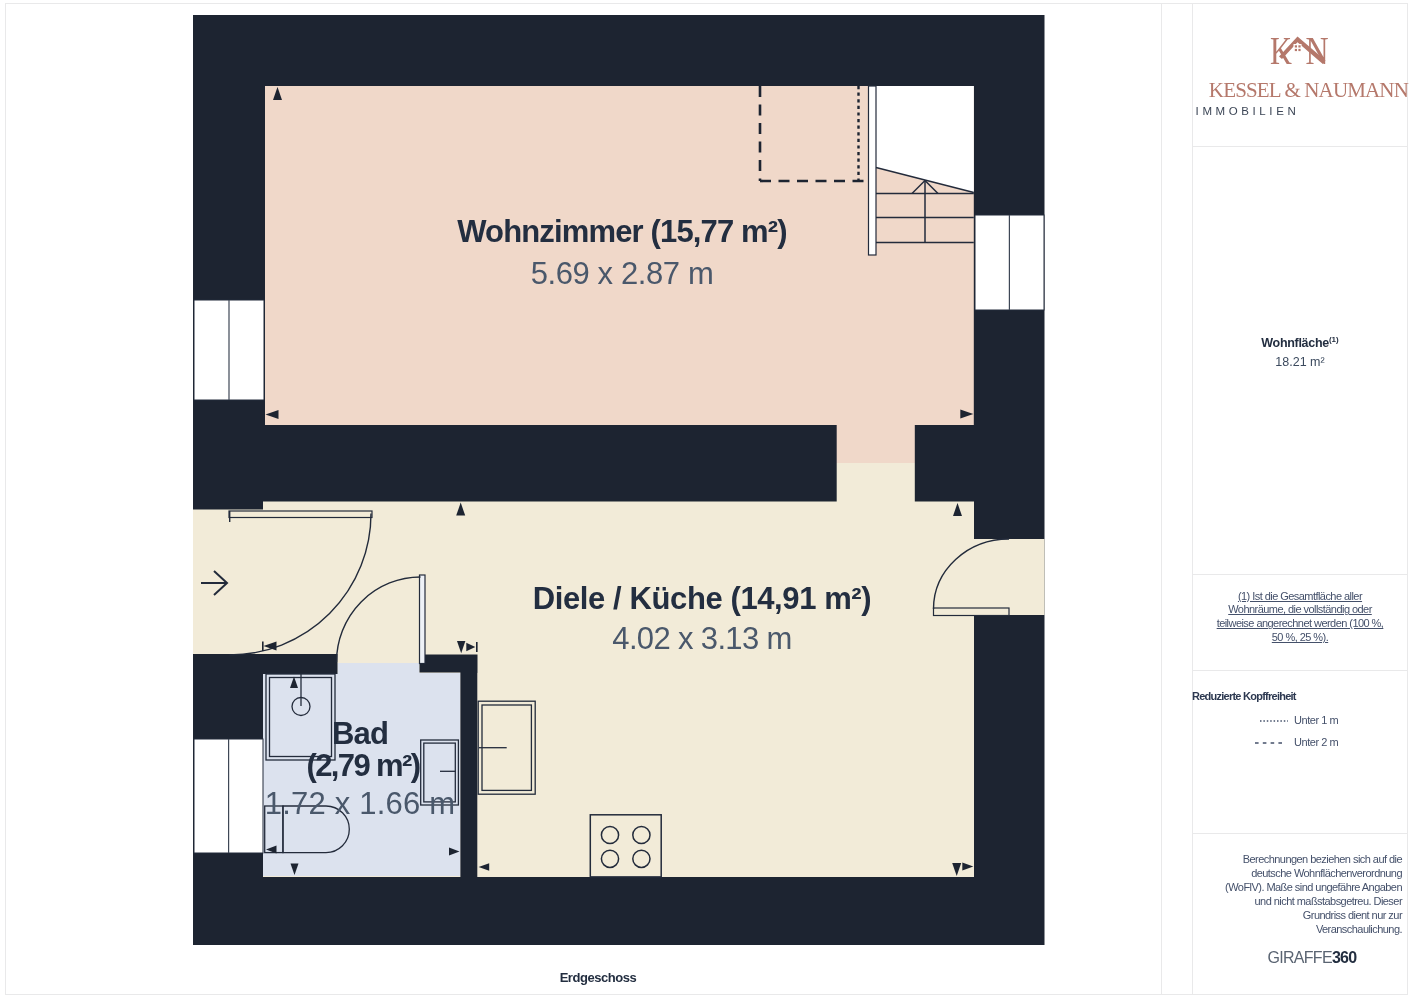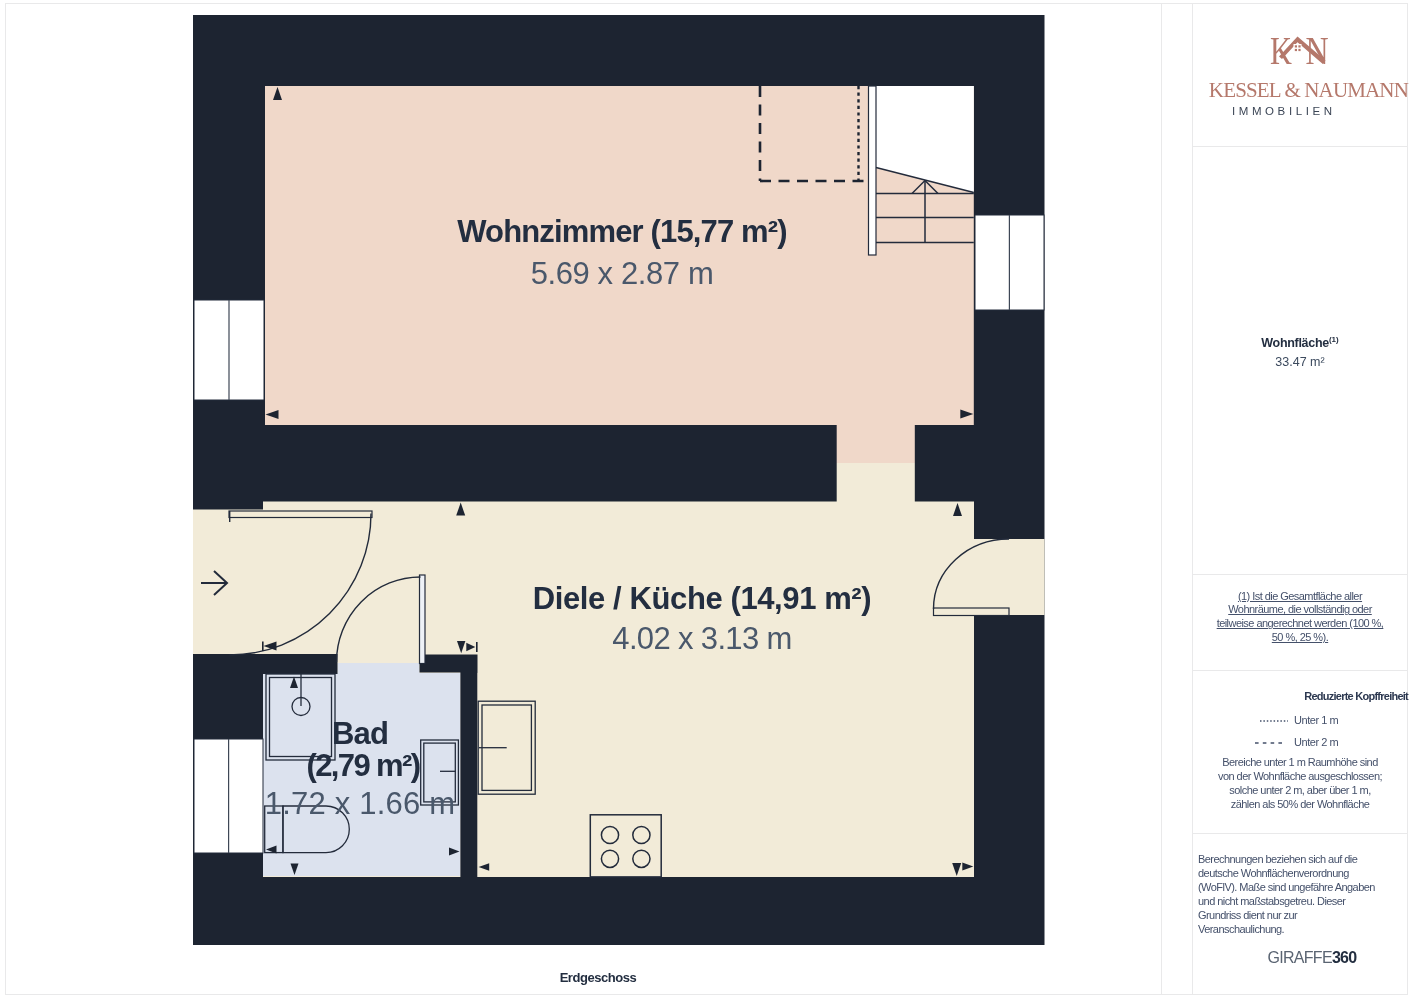--- a/index.html
+++ b/index.html
@@ -194,50 +194,49 @@
     <g fill="#b5786b">
       <rect x="102.8" y="45.3" width="2.2" height="2.2"></rect>
       <rect x="106.4" y="45.3" width="2.2" height="2.2"></rect>
       <rect x="102.8" y="48.9" width="2.2" height="2.2"></rect>
       <rect x="106.4" y="48.9" width="2.2" height="2.2"></rect>
     </g>
   </svg>
 
   <div class="abs" style="left:0;top:80px;width:216px;text-align:right;font-family:'Liberation Serif',serif;font-size:21px;line-height:20px;color:#b5786b;letter-spacing:-0.85px;white-space:nowrap;">KESSEL &amp; NAUMANN</div>
 
-  <div class="abs" style="left:0;top:104.5px;width:180px;text-align:center;font-size:11.5px;line-height:13px;color:#3c4656;letter-spacing:3.6px;text-indent:3.6px;">IMMOBILIEN</div>
+  <div class="abs" style="left:0;top:104.5px;width:180px;font-size:11.5px;line-height:13px;color:#3c4656;letter-spacing:3.6px;text-indent:3.6px;">IMMOBILIEN</div>
 
   <div class="abs" style="left:0;top:146px;width:216px;height:1px;background:#e9e9ea;"></div>
 
   <div class="abs" style="left:0;top:332px;width:216px;text-align:center;font-size:12.5px;line-height:15px;font-weight:bold;color:#232e40;letter-spacing:-0.3px;">Wohnfläche<span style="font-size:8px;vertical-align:super;letter-spacing:0;">(1)</span></div>
 
-  <div class="abs" style="left:0;top:355px;width:216px;text-align:center;font-size:12.5px;line-height:15px;color:#3c4a5e;">33.47 m²</div>
+  <div class="abs" style="left:0;top:355px;width:216px;text-align:center;font-size:12.5px;line-height:15px;color:#3c4a5e;">18.21 m²</div>
 
   <div class="abs" style="left:0;top:574px;width:216px;height:1px;background:#e9e9ea;"></div>
 
   <div class="abs" style="left:6px;top:589.5px;width:204px;text-align:center;font-size:11px;letter-spacing:-0.55px;line-height:13.9px;color:#44506a;text-decoration:underline;">(1) Ist die Gesamtfläche aller<br>Wohnräume, die vollständig oder<br>teilweise angerechnet werden (100 %,<br>50 %, 25 %).</div>
 
   <div class="abs" style="left:0;top:670px;width:216px;height:1px;background:#e9e9ea;"></div>
 
-  <div class="abs" style="left:0;top:689px;width:216px;text-align:right;font-size:11px;line-height:14px;font-weight:bold;color:#2c3850;letter-spacing:-0.75px;">Reduzierte Kopffreiheit</div>
+  <div class="abs" style="left:0;top:689px;width:216px;text-align:left;font-size:11px;line-height:14px;font-weight:bold;color:#2c3850;letter-spacing:-0.75px;">Reduzierte Kopffreiheit</div>
 
   <div class="abs" style="left:68px;top:714px;width:120px;font-size:11px;letter-spacing:-0.45px;color:#44506a;">
     <svg class="abs" style="left:0;top:4.5px;" width="28" height="4">
         <line x1="0" y1="2" x2="28" y2="2" stroke="#44506a" stroke-width="1.4" stroke-dasharray="1.5 1.9"></line>
       </svg>
     <span style="position:absolute;left:34px;top:0px;">Unter 1 m</span>
   </div>
 
   <div class="abs" style="left:63px;top:736px;width:120px;font-size:11px;letter-spacing:-0.45px;color:#44506a;">
     <svg class="abs" style="left:0;top:4.5px;" width="31" height="4">
         <line x1="0" y1="2" x2="31" y2="2" stroke="#44506a" stroke-width="1.6" stroke-dasharray="3.6 4.2"></line>
       </svg>
     <span style="position:absolute;left:39px;top:0px;text-align:right;">Unter 2 m</span>
   </div>
 
-  <div class="abs" style="left:6px;top:756px;width:204px;text-align:center;font-size:11px;letter-spacing:-0.55px;line-height:13.9px;color:#44506a;">Bereiche unter 1 m Raumhöhe sind<br>von der Wohnfläche ausgeschlossen;<br>solche unter 2 m, aber über 1 m,<br>zählen als 50% der Wohnfläche</div>
 
   <div class="abs" style="left:0;top:833px;width:216px;height:1px;background:#e9e9ea;"></div>
 
-  <div class="abs" style="left:6px;top:853px;width:204px;text-align:left;font-size:11px;letter-spacing:-0.55px;line-height:13.9px;color:#44506a;">Berechnungen beziehen sich auf die<br>deutsche Wohnflächenverordnung<br>(WoFlV). Maße sind ungefähre Angaben<br>und nicht maßstabsgetreu. Dieser<br>Grundriss dient nur zur<br>Veranschaulichung.</div>
+  <div class="abs" style="left:6px;top:853px;width:204px;text-align:right;font-size:11px;letter-spacing:-0.55px;line-height:13.9px;color:#44506a;">Berechnungen beziehen sich auf die<br>deutsche Wohnflächenverordnung<br>(WoFlV). Maße sind ungefähre Angaben<br>und nicht maßstabsgetreu. Dieser<br>Grundriss dient nur zur<br>Veranschaulichung.</div>
 
   <div class="abs" style="left:0;top:951px;width:216px;text-align:center;font-size:16px;line-height:14px;color:#5a6472;letter-spacing:-0.7px;padding-left:12px;">GIRAFFE<b style="color:#232e40;">360</b></div>
 </div>
 
 </body></html>

